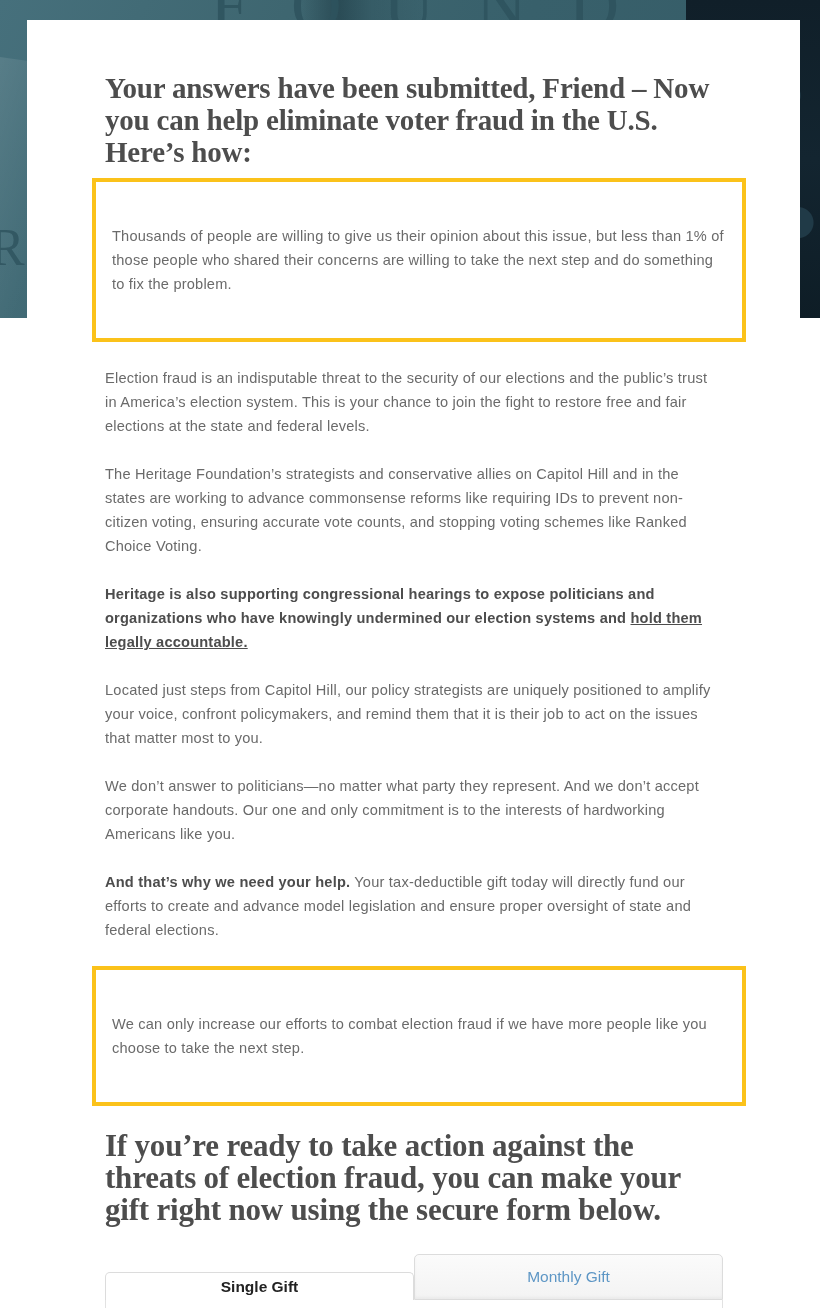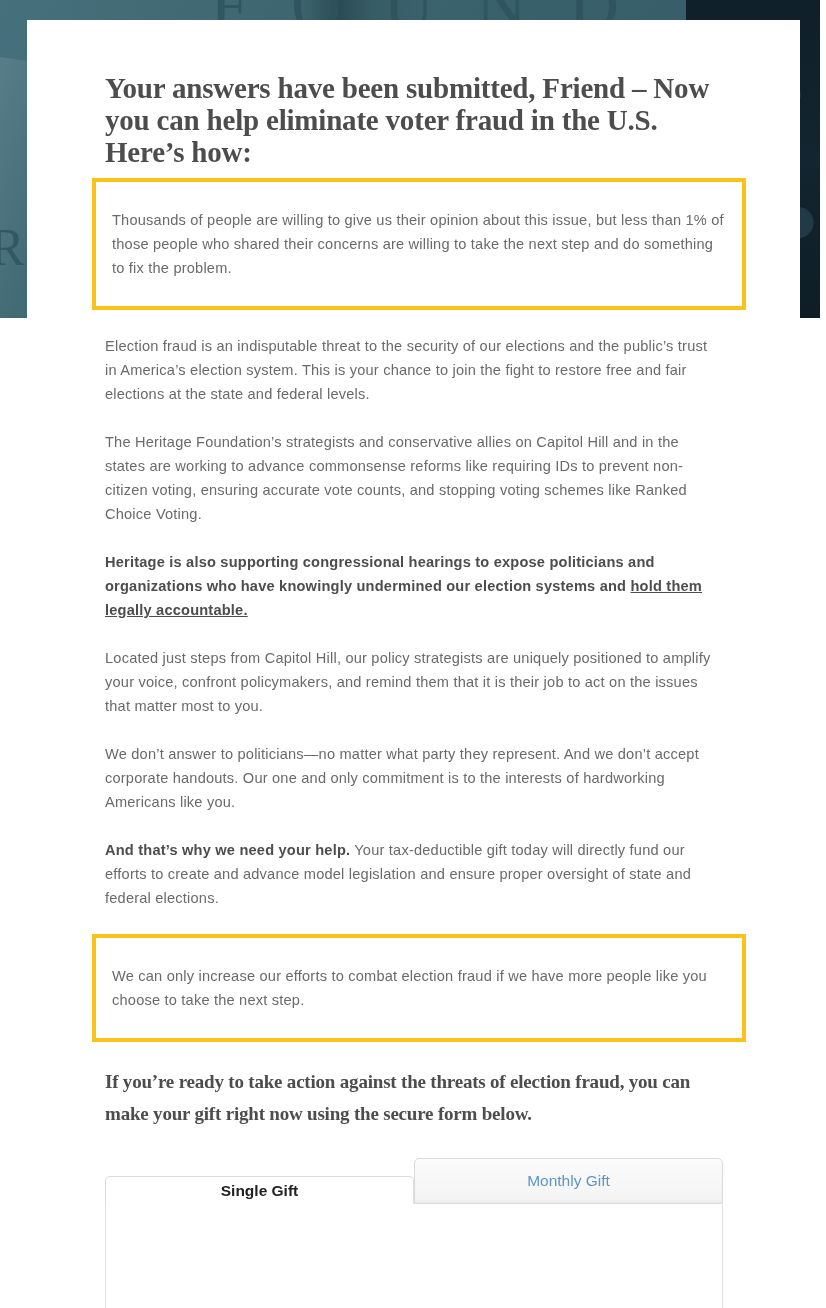--- a/index.html
+++ b/index.html
@@ -30,31 +30,31 @@
             linear-gradient(180deg, #101f29 0%, #132530 50%, #0e1d26 100%); }
 
   
   .card { position:relative; margin-left:27px; margin-top:20px; width:773px;
           min-height:1288px; background:#fff; padding:52px 77px 0 78px; }
 
   h1.title { font-family:"Liberation Serif", serif; font-weight:600; color:#4d4d4d;
           font-size:29px; line-height:32px; letter-spacing:-0.2px; margin-bottom:0; }
 
   .highlight-box { border:4px solid #fbc21a; margin:10px -23px 24px -13px;
-          padding:2px 16px; }
+          padding:18px 16px; }
   .highlight-box p { margin:0; }
 
   p.body-text { font-size:14.6px; line-height:24px; color:#6a6a6a; letter-spacing:.2px;
           margin:24px 0; }
   p.body-bold { font-weight:bold; color:#4d4d4d; }
   .inline-bold { font-weight:bold; color:#4d4d4d;margin-top:40px; }
   .underline-bold { font-weight:bold; color:#4d4d4d; text-decoration:underline; }
 
   h2.cta { font-family:"Liberation Serif", serif; font-weight:600; color:#4d4d4d;
-          font-size:19px; line-height:32px; letter-spacing:-0.2px; margin:22px 0 28px; }
+          font-size:31px; line-height:32px; letter-spacing:-0.2px; margin:22px 0 28px; }
 
   
   .donation { width:618px; }
   .tabs { display:flex; height:46px; }
   .tab { flex:1; display:flex; align-items:center; justify-content:center;
          font-size:15.5px; cursor:pointer; }
   .tab-active { background:#fff; border:1px solid #dcdcdc; border-bottom:none;
          border-radius:5px 5px 0 0; font-weight:bold; color:#222;margin-top:18px; }
   .tab-inactive { background:linear-gradient(180deg,#fbfbfb,#f3f3f3);
          border:1px solid #dcdcdc; border-radius:5px 5px 0 0; color:#5d96c5;

